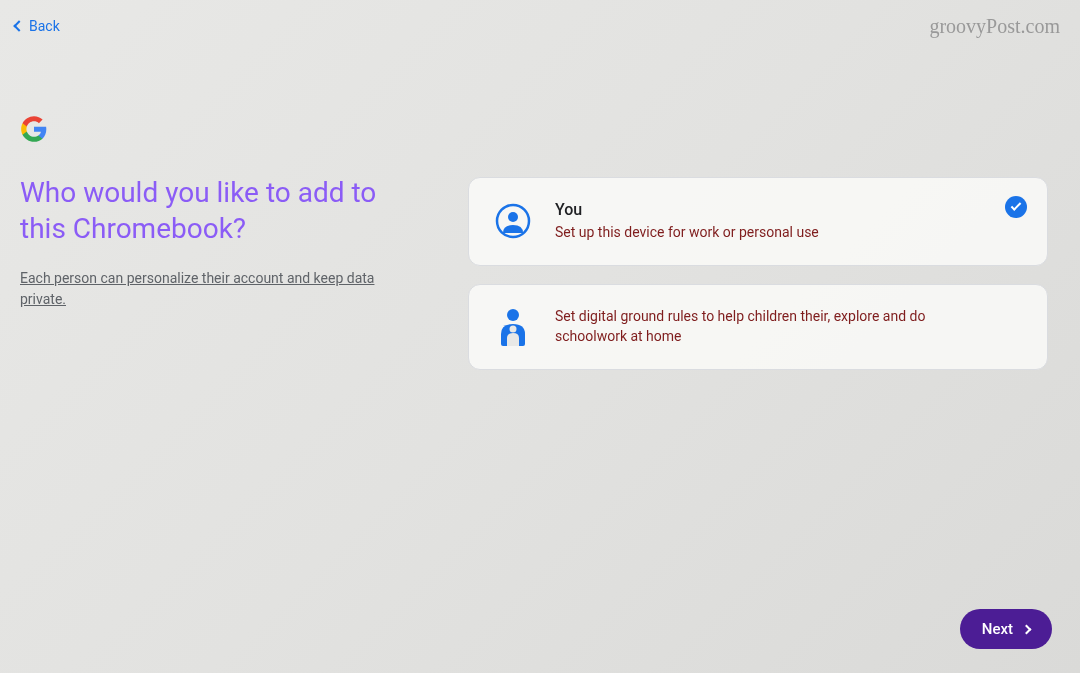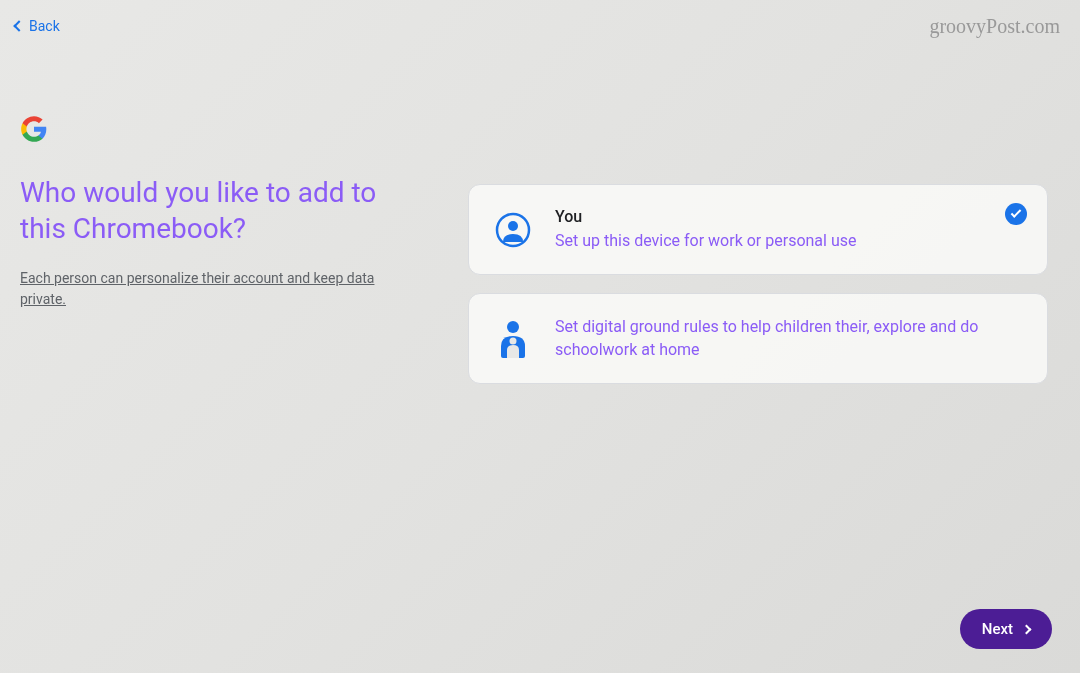--- a/index.html
+++ b/index.html
@@ -65,21 +65,21 @@
       margin-bottom: 20px;
     }
     .subtext {
       font-size: 14px;
       color: #5f6368;
       line-height: 1.5;
       text-decoration: underline;
     }
     .options-column {
       position: absolute;
-      top: 184px;
+      top: 177px;
       left: 468px;
       width: 580px;
     }
     .option-card {
       background: rgba(250, 250, 248, 0.85);
       border: 1px solid #dadce0;
       border-radius: 12px;
       padding: 22px 24px;
       display: flex;
       align-items: center;
@@ -100,22 +100,22 @@
       flex: 1;
       padding-right: 30px;
     }
     .option-title {
       font-size: 16px;
       font-weight: 500;
       color: #202124;
       margin-bottom: 4px;
     }
     .option-desc {
-      font-size: 16px;
-      color: #8b5cf6;
+      font-size: 14px;
+      color: #7f1d1d;
       line-height: 1.4;
     }
     .check-badge {
       position: absolute;
       top: 18px;
       right: 20px;
       width: 22px;
       height: 22px;
       background: #1a73e8;
       border-radius: 50%;

